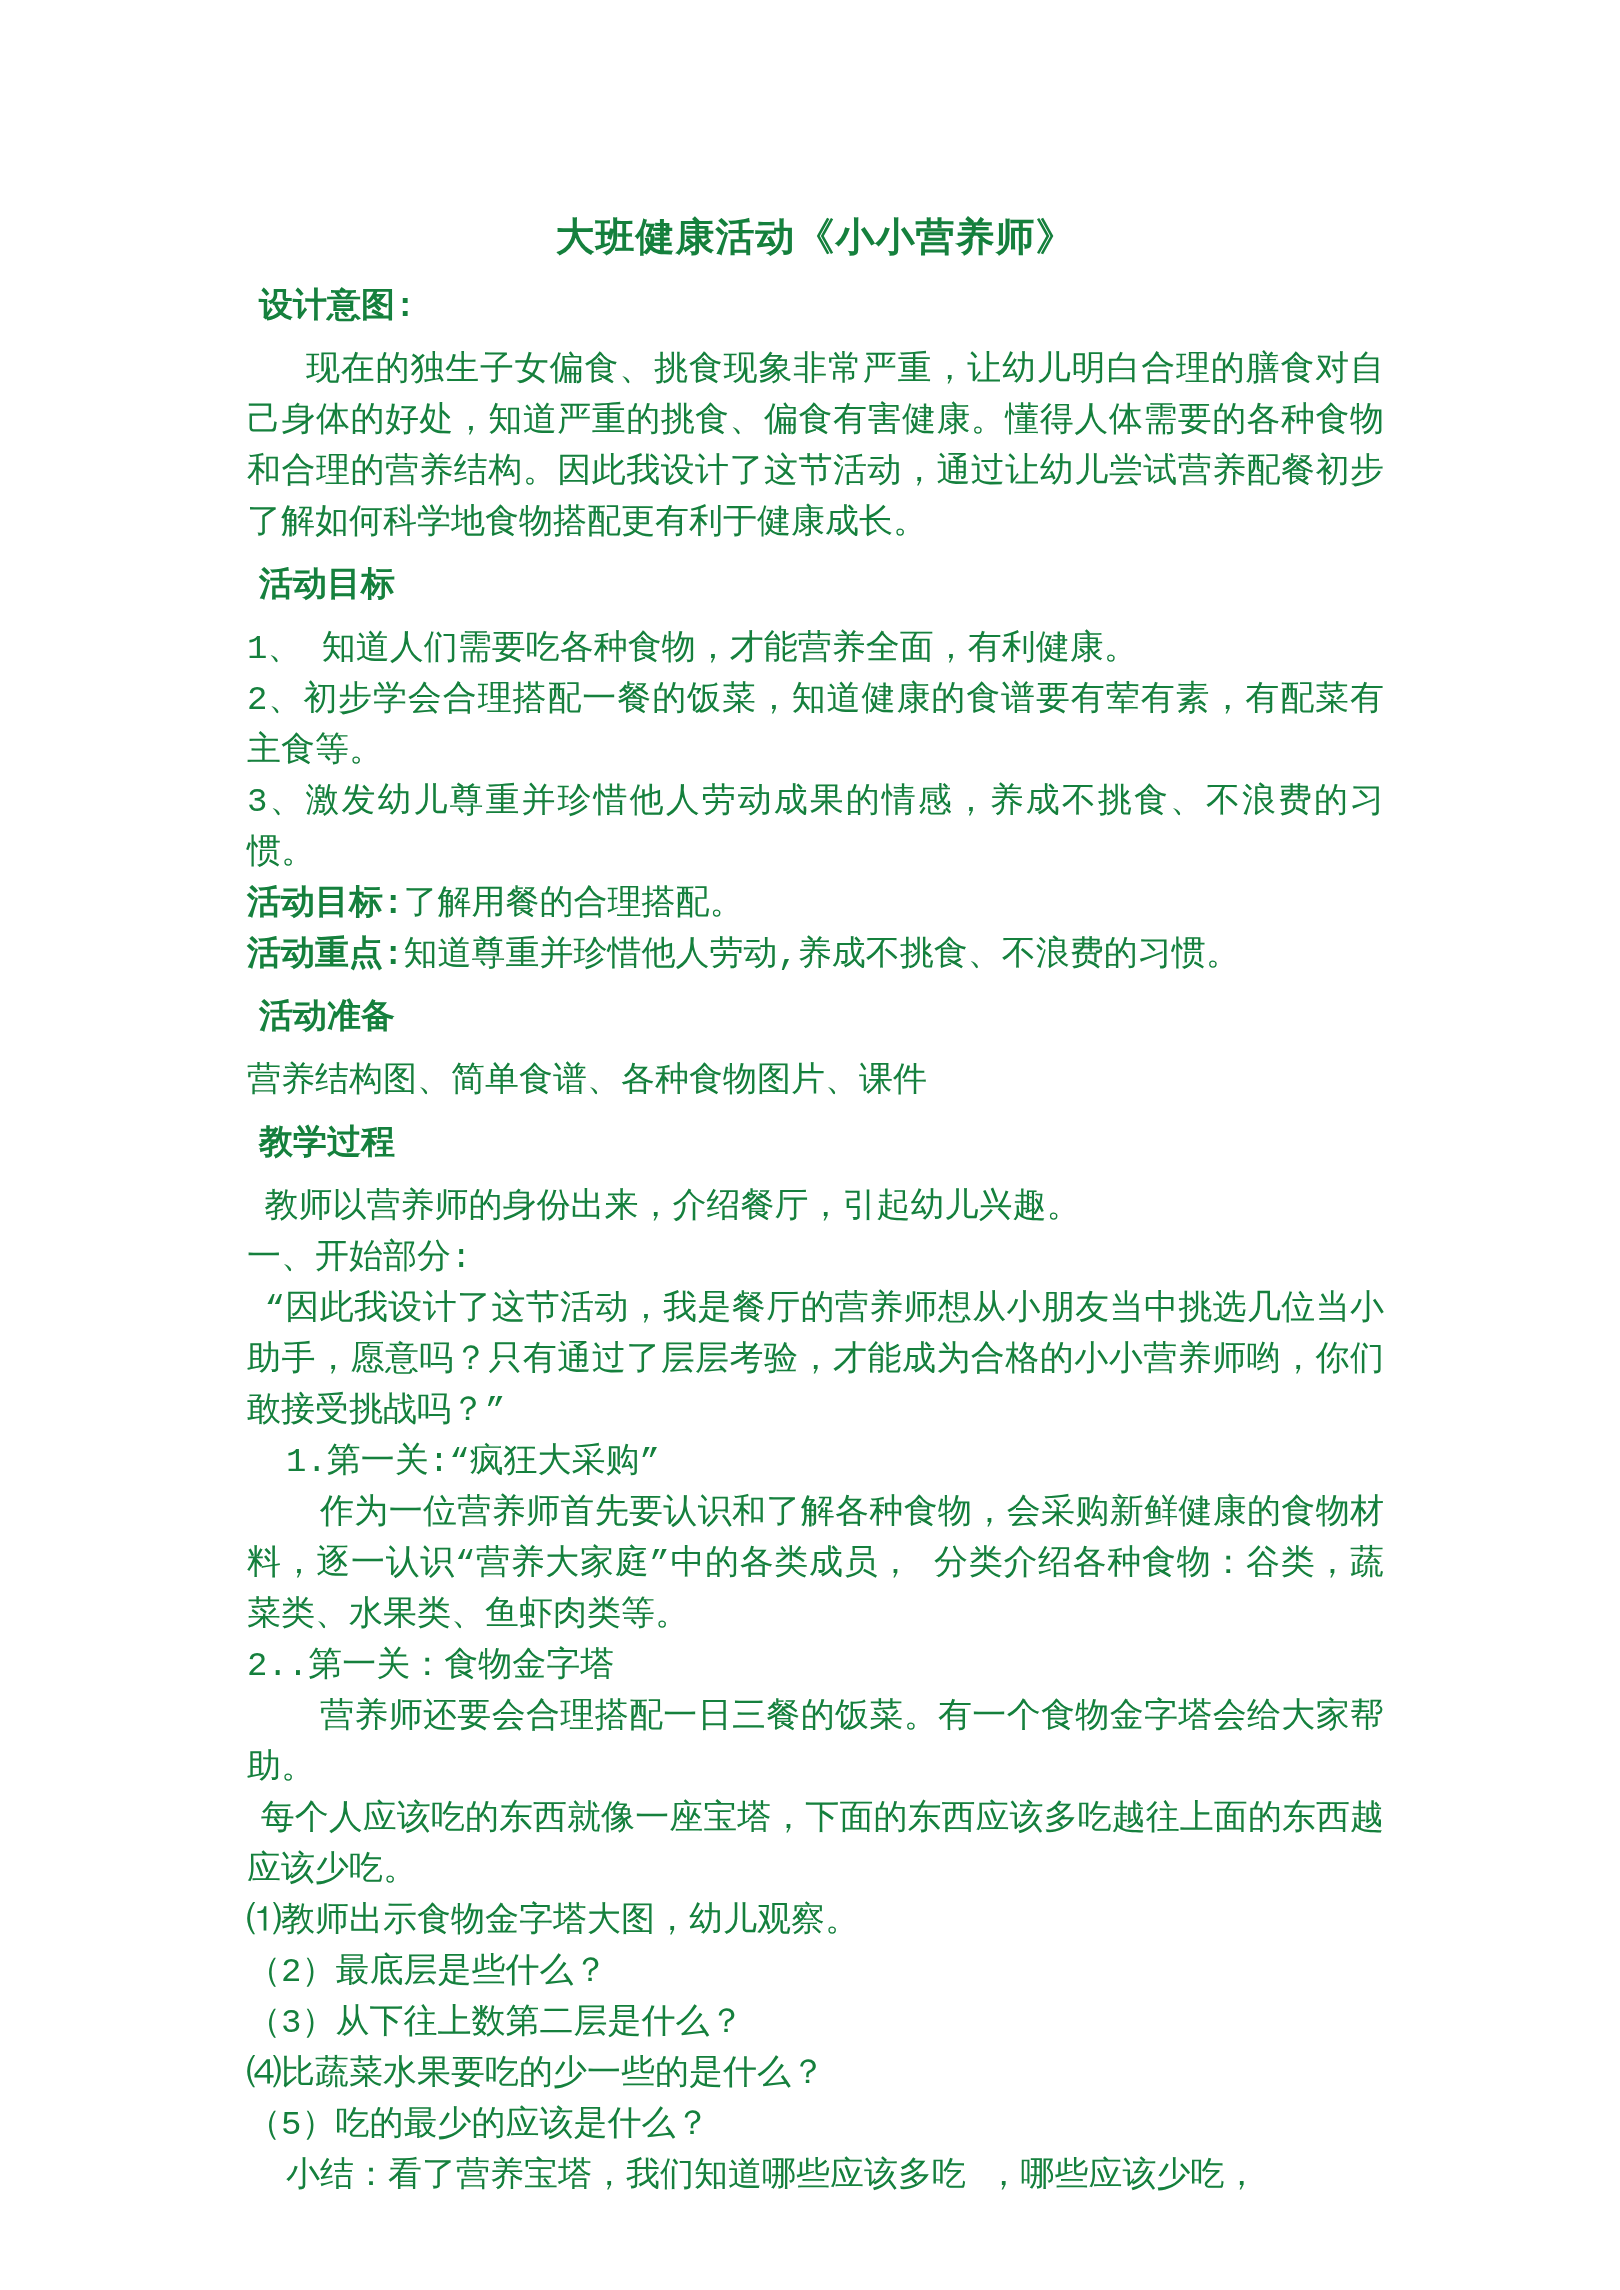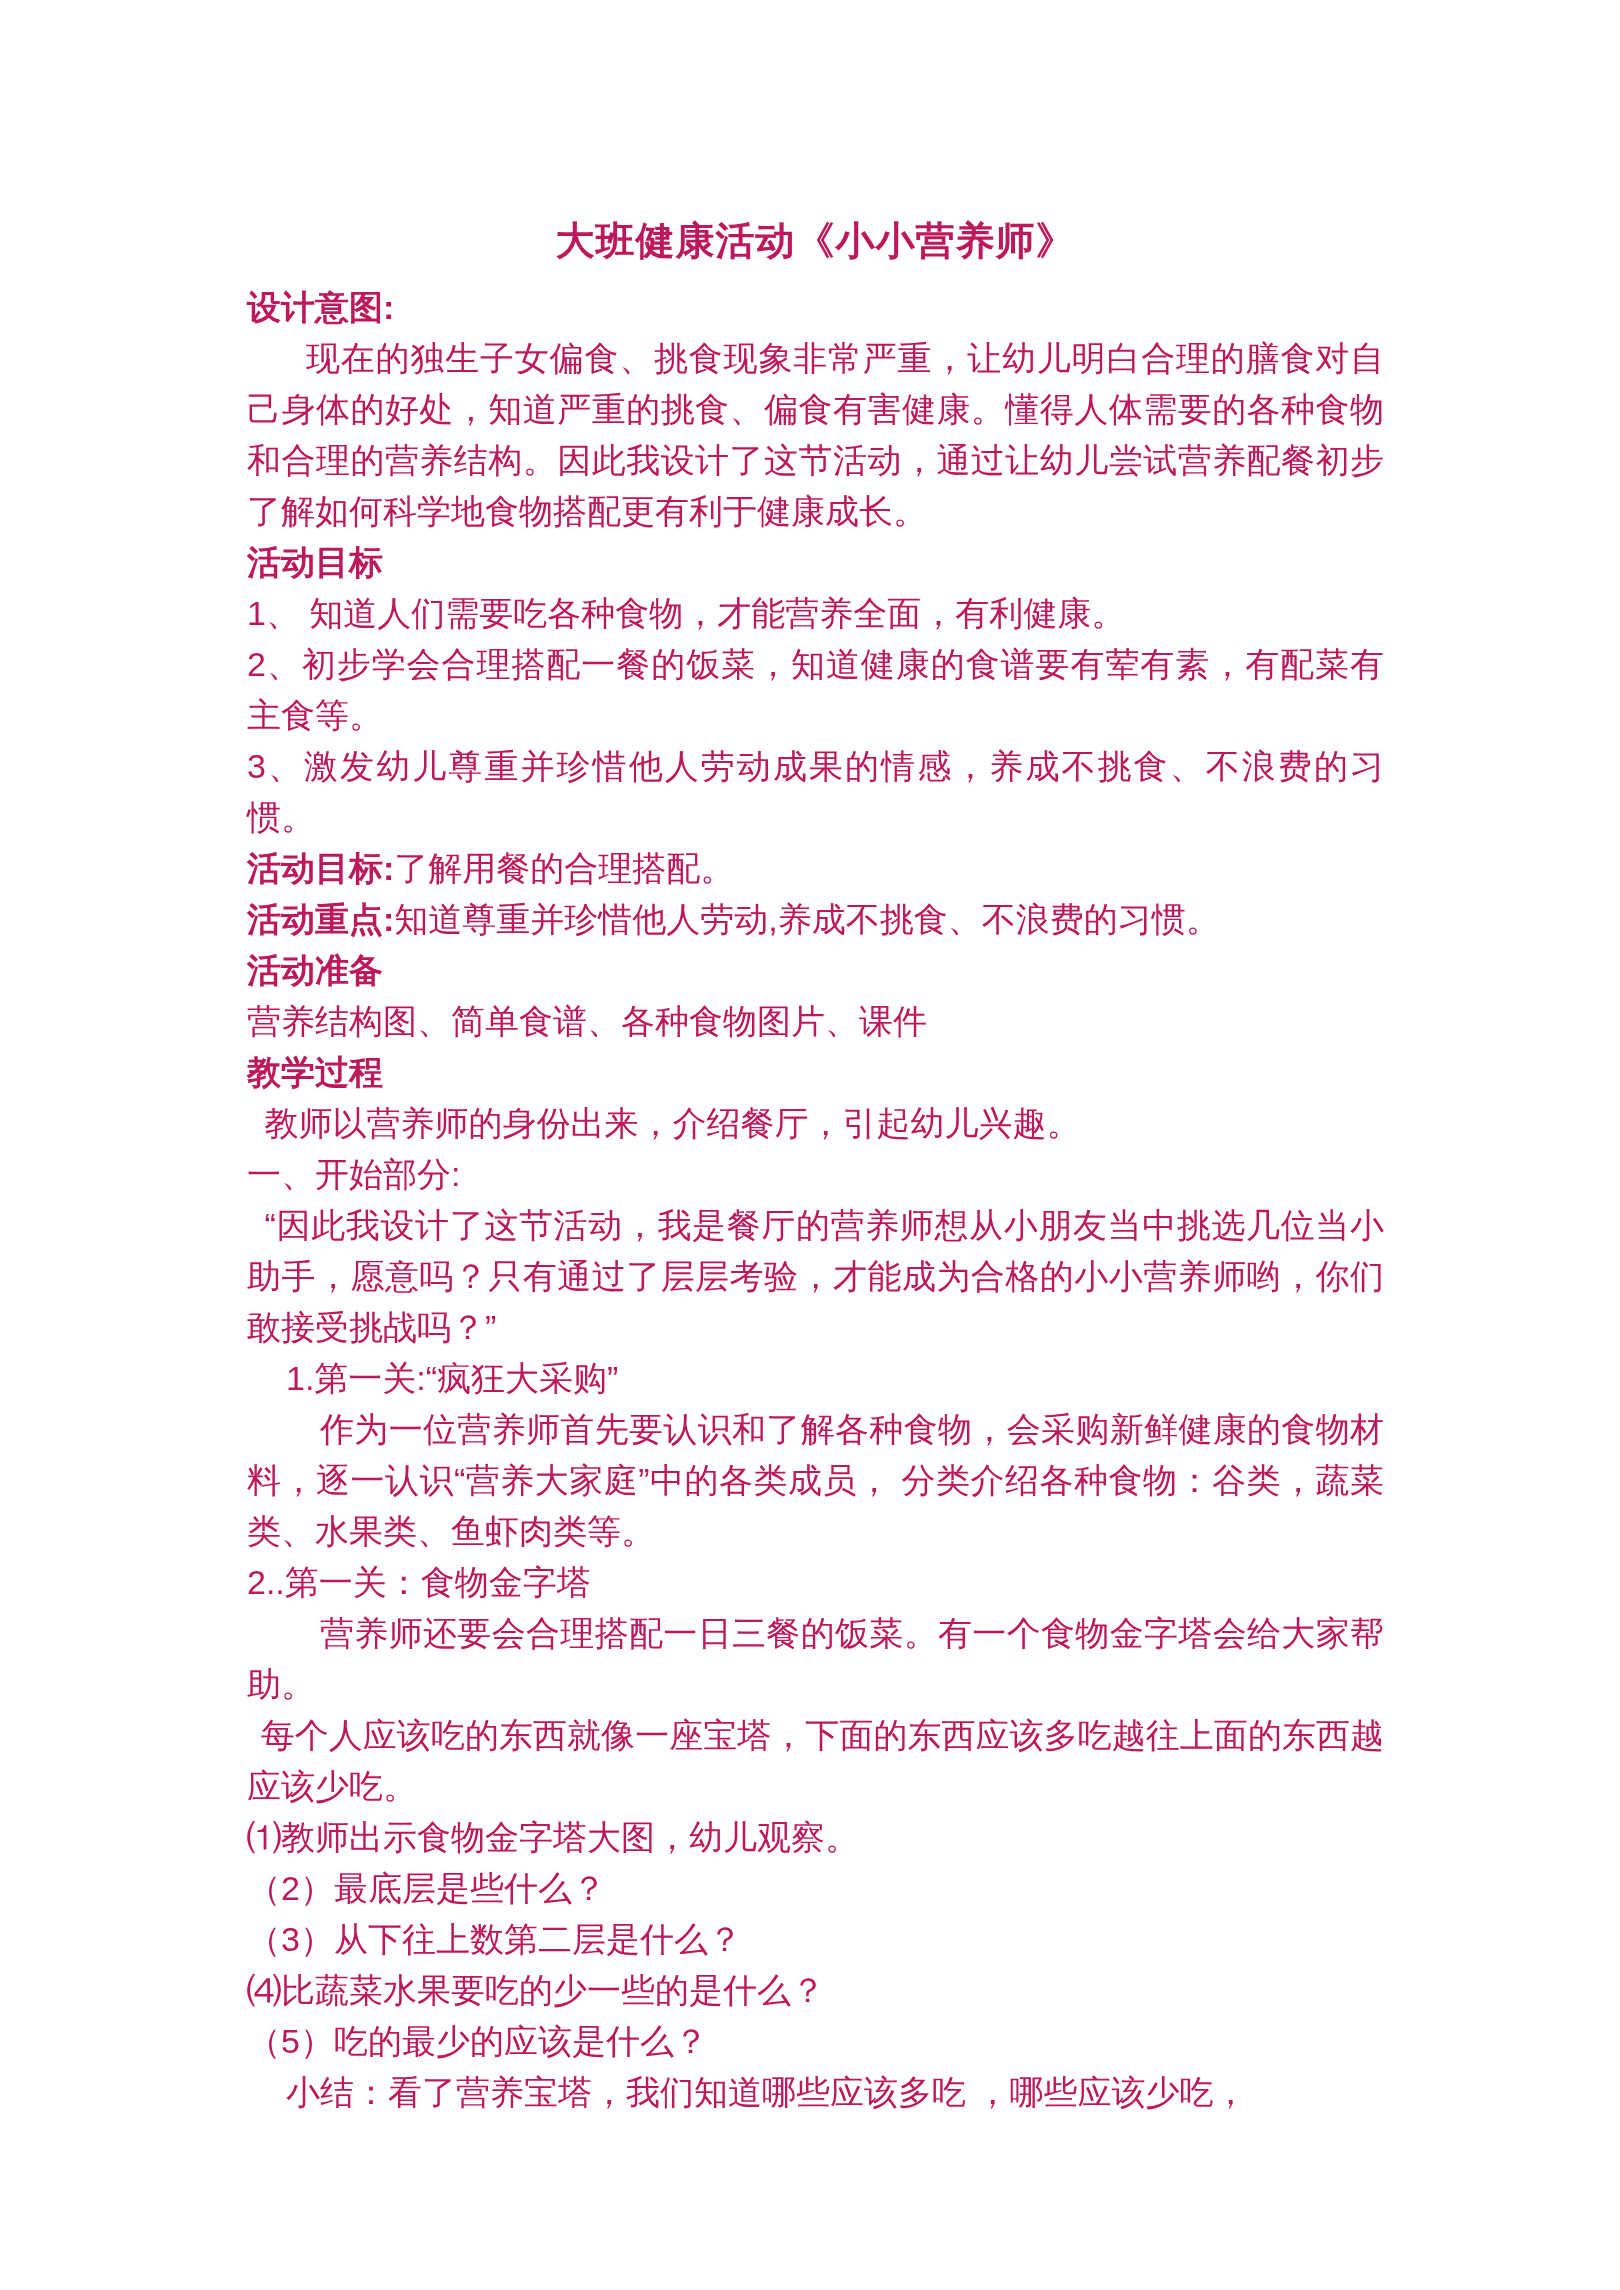--- a/index.html
+++ b/index.html
@@ -1,26 +1,26 @@
 <!DOCTYPE html>
 <html><head>
 <meta charset="utf-8">
 <style>
   html, body { margin: 0; padding: 0; background: #ffffff; }
   body { width: 1620px; height: 2291px; position: relative; overflow: hidden; }
   .page {
     position: absolute; left: 247px; top: 211px; width: 1137px;
-    font-family: Liberation Sans, sans-serif;
-    color: #be185d; font-size: 34px; line-height: 51px;
+    font-family: Liberation Mono, monospace;
+    color: #15803d; font-size: 34px; line-height: 51px;
   }
   .title {
     text-align: center; font-weight: bold; font-size: 39px;
     line-height: 59px; margin: 0 0 11.8px 0; letter-spacing: 1px;
   }
-  .h { font-weight: bold; margin: 0; }
+  .h { font-weight: bold; margin: 12px; }
   .p { margin: 0; text-align: justify; }
   .ind1 { text-indent: 59px; }
   .ind-s { text-indent: 17.6px; }
   .ind-m { text-indent: 39px; }
   .ind-l { text-indent: 73px; }
   .ind-xs { text-indent: 13.7px; }
   .lbl { font-weight: bold; }
 </style>
 </head>
 <body>

